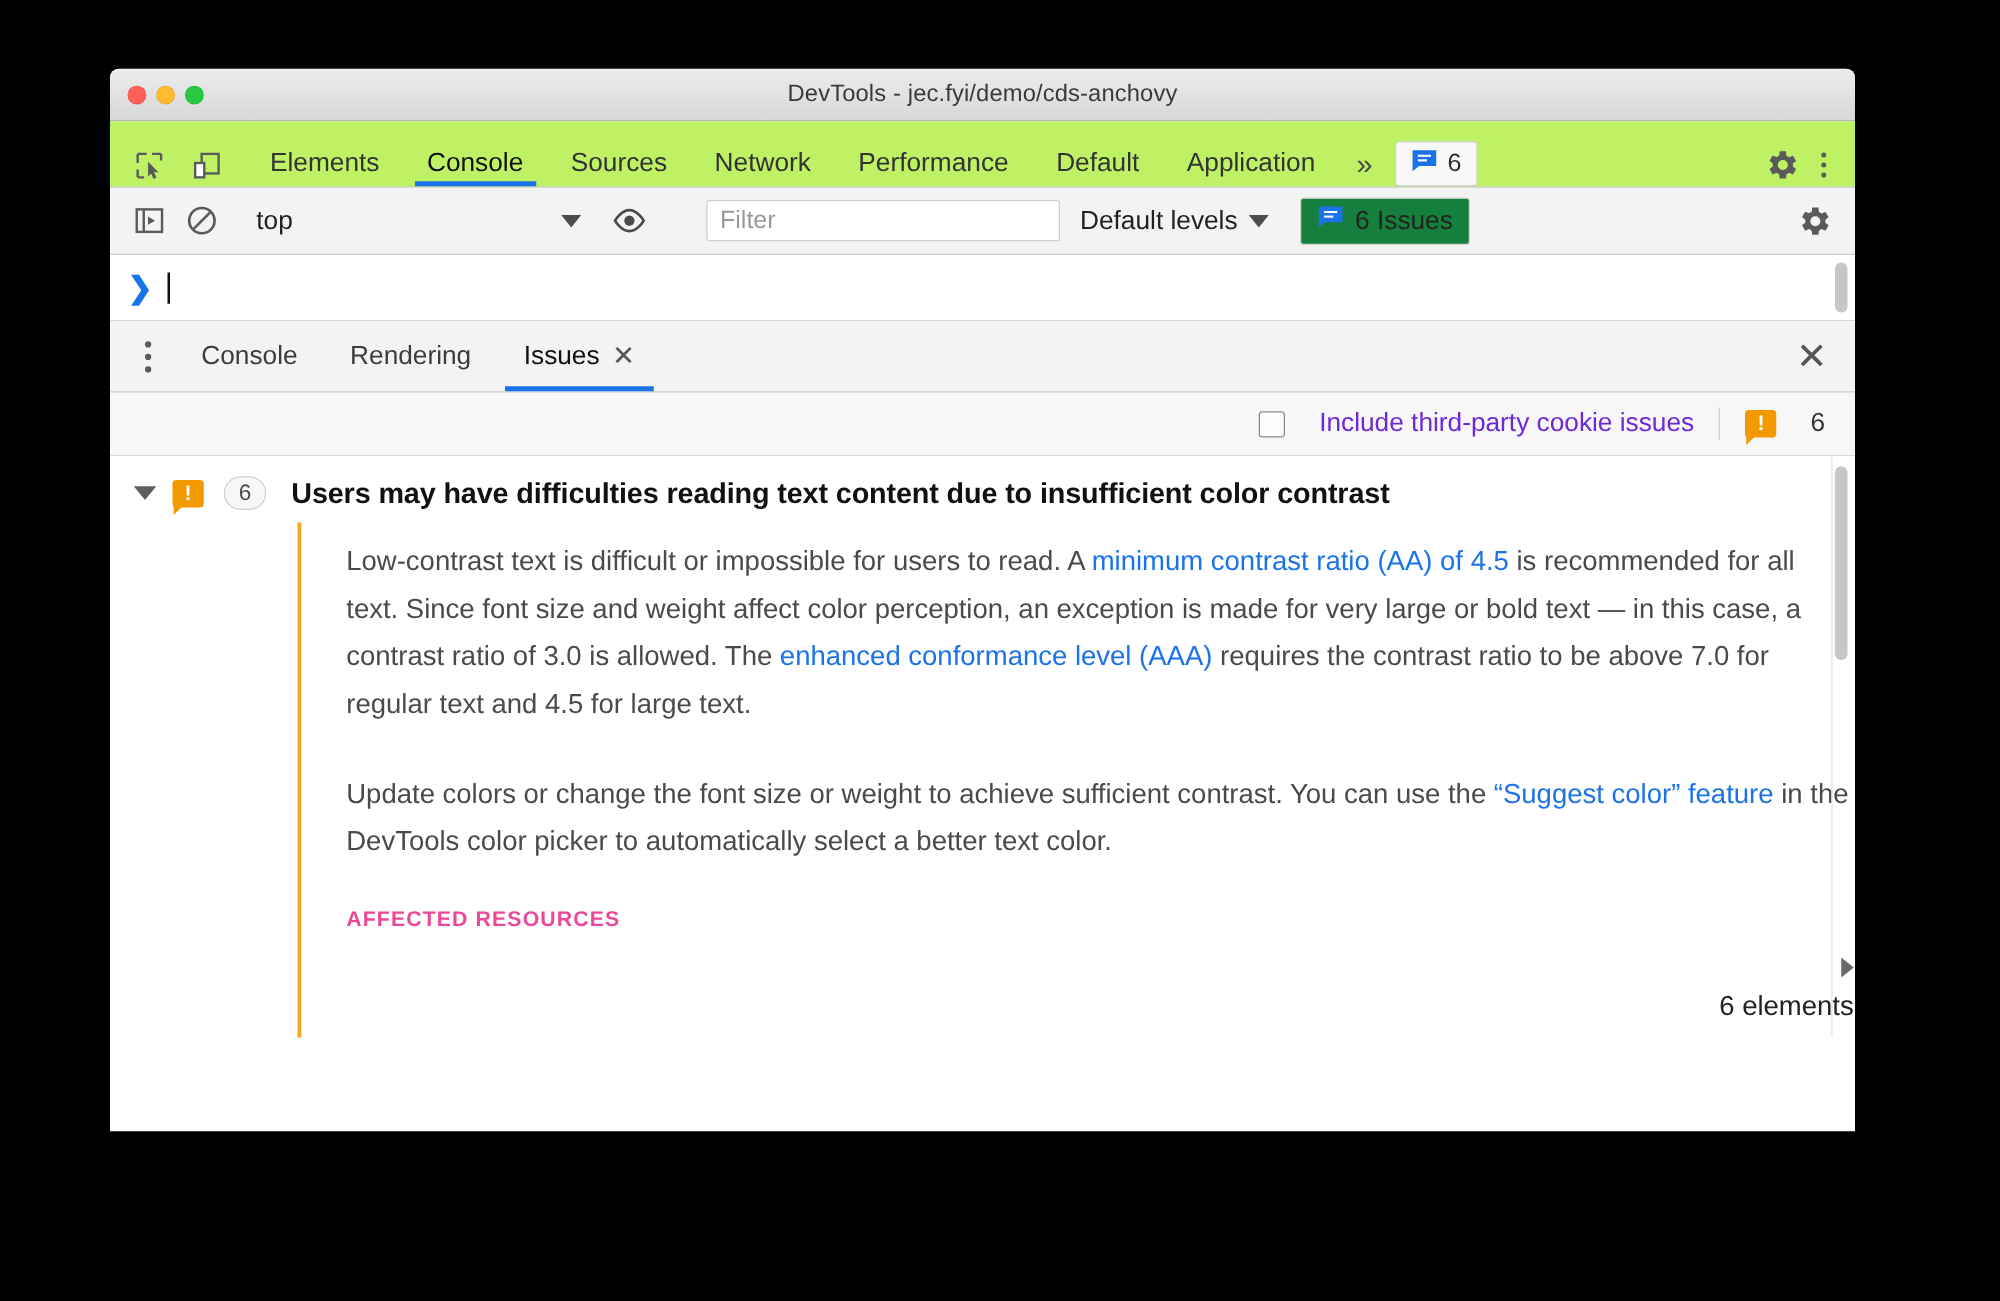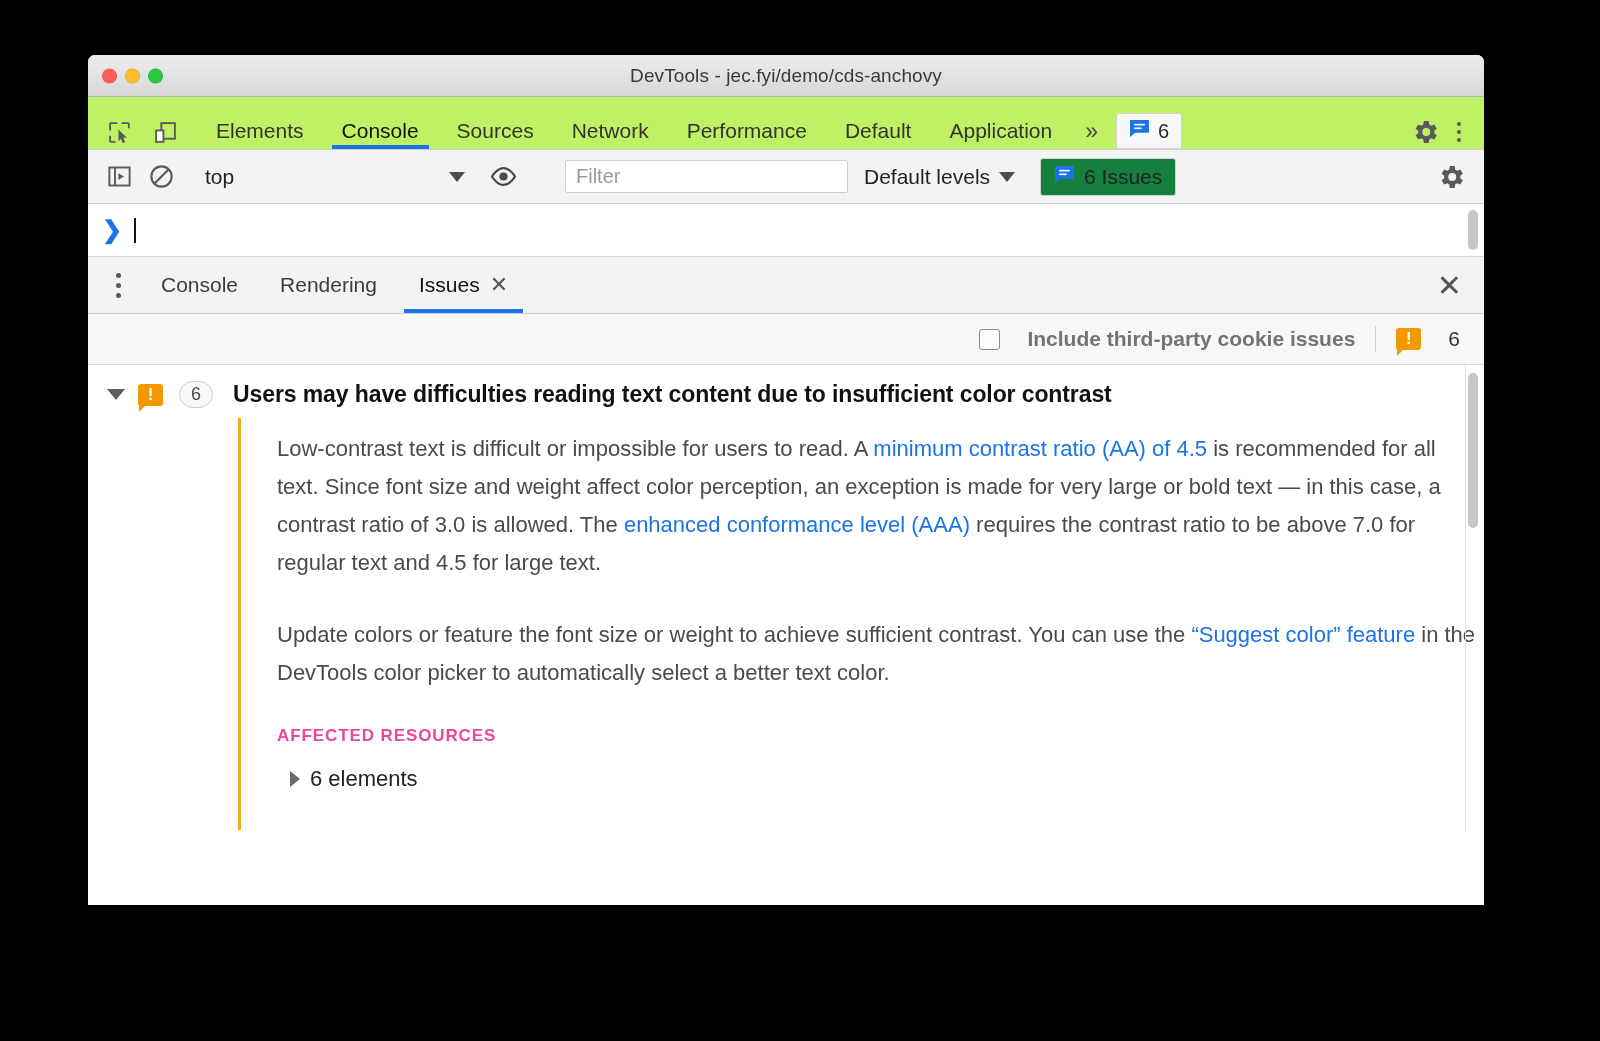--- a/index.html
+++ b/index.html
@@ -298,23 +298,22 @@
     align-items: center;
     justify-content: flex-end;
     padding-right: 10px;
     gap: 0;
   }
   .checkbox-row {
     display: flex;
     align-items: center;
     gap: 27px;
     font-size: 21px;
-    color: #737373;
+    color: #6d28d9;
     white-space: nowrap;
-    font-weight: bold;
   }
   .chkbox {
     width: 21px; height: 21px;
     border: 1.5px solid #8a8a8a;
     border-radius: 3px;
     background: #fdfdfd;
     box-sizing: border-box;
   }
   .it-sep {
     width: 1px;
@@ -420,26 +419,27 @@
   }
   .section-label {
     font-size: 17px;
     font-weight: bold;
     color: #ec4899;
     letter-spacing: 0.9px;
     margin-bottom: 20px;
   }
   .affected-row {
     display: flex;
-    align-items: center;
+    align-items: flex-end;
     gap: 10px;
     font-size: 22px;
     color: #222;
     margin-left: 13px;
     margin-bottom: 42px;
+    flex-direction: column;
   }
   .tri-right {
     width: 0; height: 0;
     border-top: 8px solid transparent;
     border-bottom: 8px solid transparent;
     border-left: 10px solid #6a6a6a;
   }
   .sb-thumb {
     position: absolute;
     right: 3px;
@@ -640,21 +640,21 @@
             <span>!</span>
           </span>
         <span class="count-pill">6</span>
         <span class="issue-title">Users may have difficulties reading text content due to insufficient color contrast</span>
       </div>
 
       <div class="issue-detail">
 
         <p class="para"><span>Low-contrast text is difficult or impossible for users to read. A </span><a href="#">minimum contrast ratio (AA) of 4.5</a><span> is recommended for all text. Since font size and weight affect color perception, an exception is made for very large or bold text — in this case, a contrast ratio of 3.0 is allowed. The </span><a href="#">enhanced conformance level (AAA)</a><span> requires the contrast ratio to be above 7.0 for regular text and 4.5 for large text.</span></p>
 
-        <p class="para"><span>Update colors or feature the font size or weight to achieve sufficient contrast. You can use the </span><a href="#">“Suggest color” feature</a><span> in the DevTools color picker to automatically select a better text color.</span></p>
+        <p class="para"><span>Update colors or change the font size or weight to achieve sufficient contrast. You can use the </span><a href="#">“Suggest color” feature</a><span> in the DevTools color picker to automatically select a better text color.</span></p>
 
         <div class="section-label">AFFECTED RESOURCES</div>
 
         <div class="affected-row">
           <span class="tri-right"></span>
           <span>6 elements</span>
         </div>
 
       </div>
 

